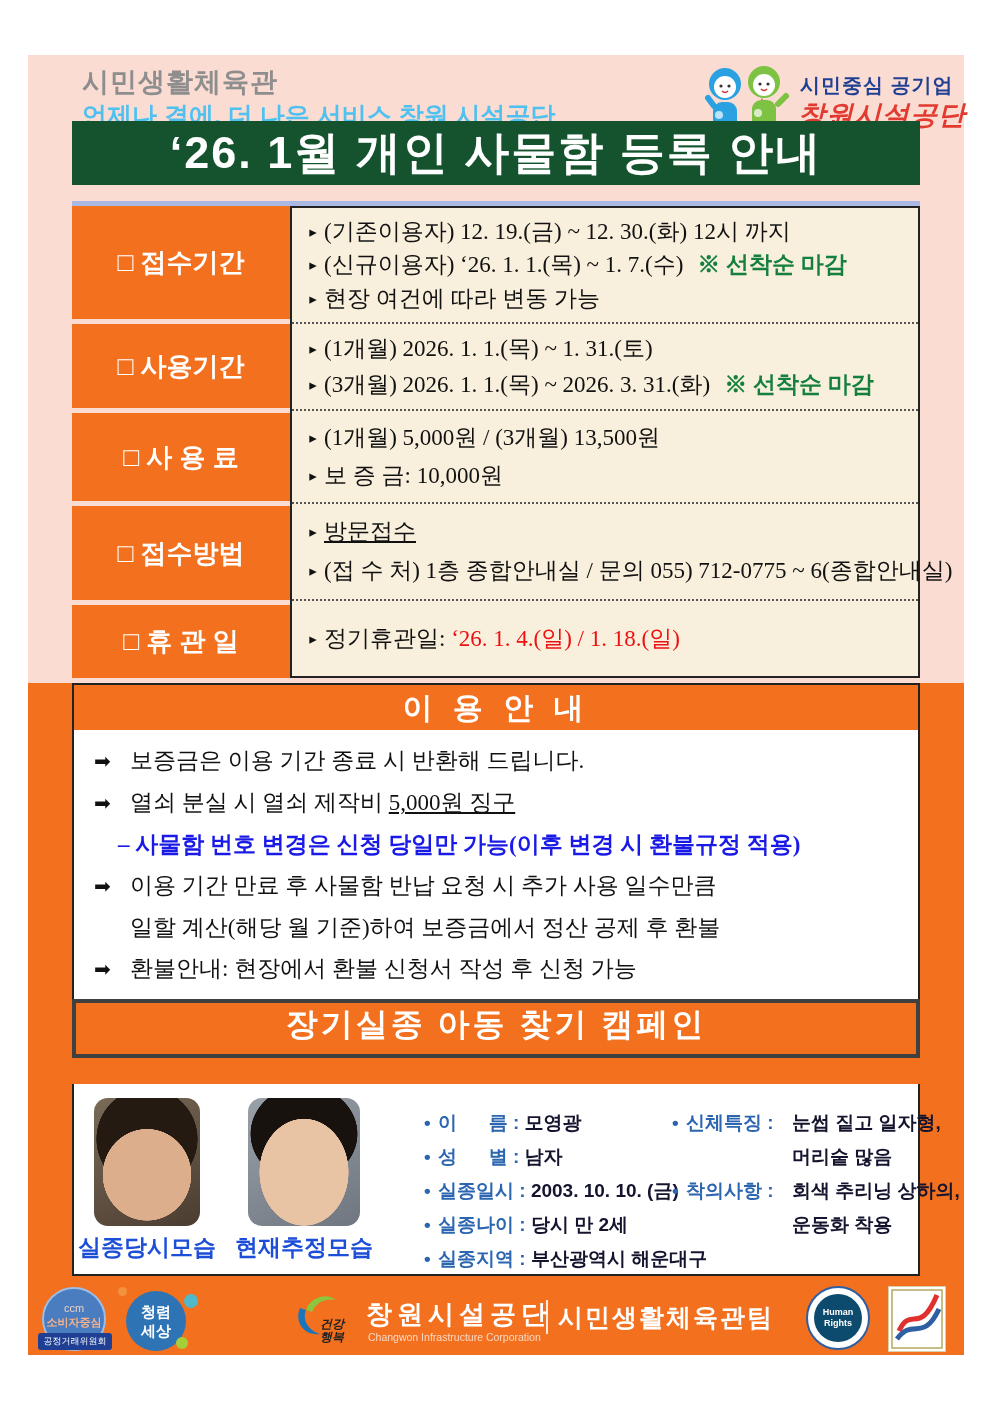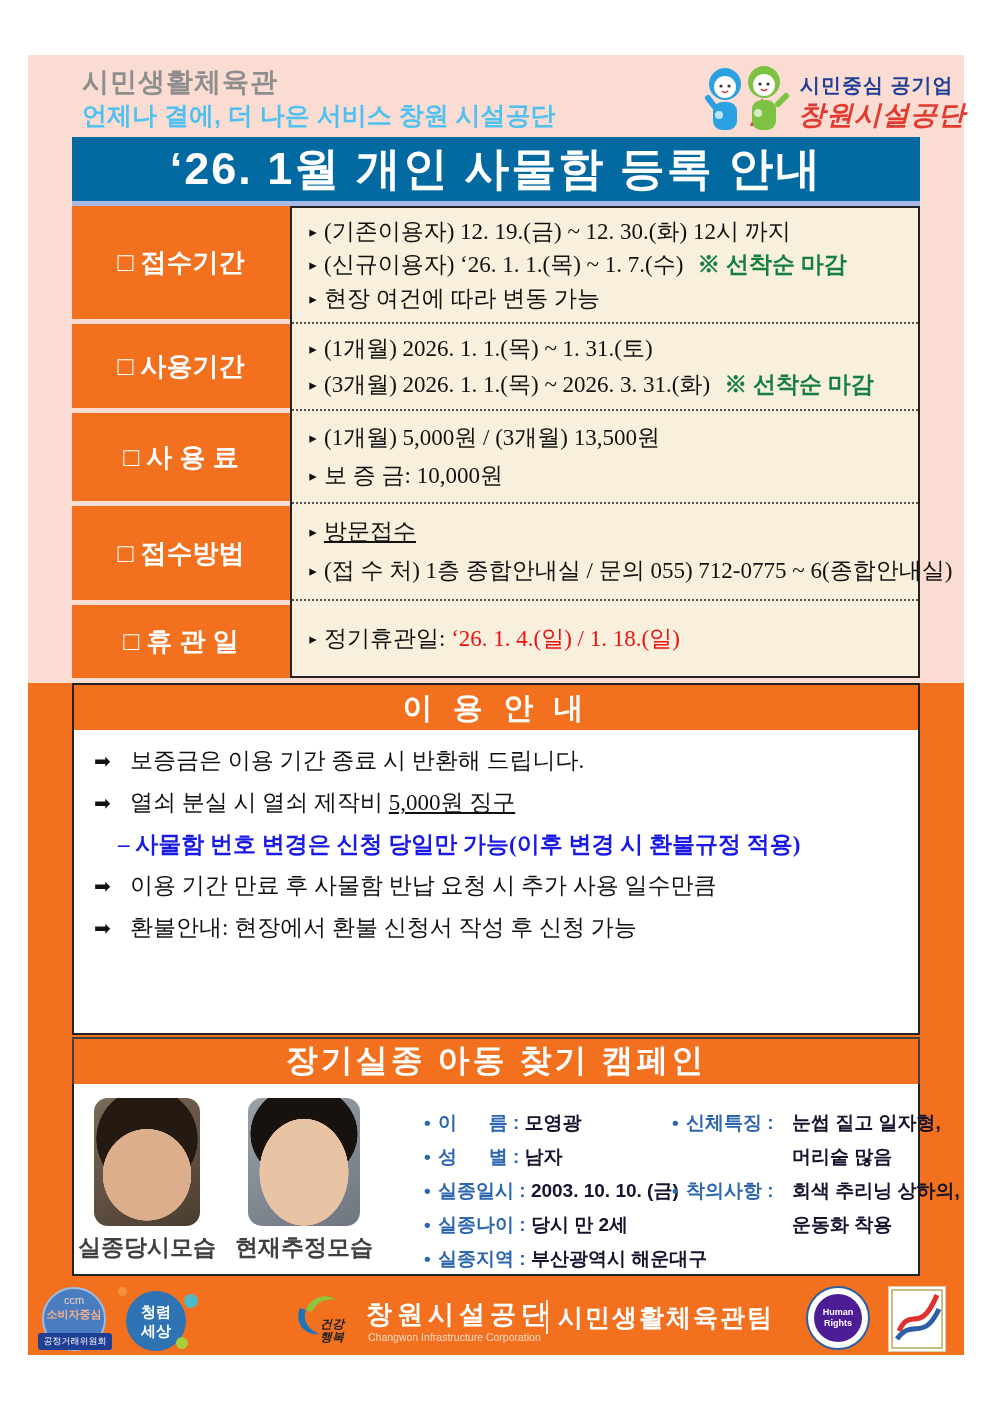--- a/index.html
+++ b/index.html
@@ -12,21 +12,21 @@
   .frame-top{left:28px;top:55px;width:936px;height:628px;background:#FBDCD2;}
 
   
   .facility{left:82px;top:64px;font-size:27px;font-weight:bold;color:#8E8E8E;letter-spacing:1px;}
   .slogan{left:82px;top:99px;font-size:25px;font-weight:bold;color:#4FC1F0;}
   .mascots{left:700px;top:60px;width:94px;height:78px;}
   .brand-tagline{left:800px;top:72px;font-size:20px;font-weight:bold;color:#1F3F94;letter-spacing:1px;}
   .brand-name{left:798px;top:97px;font-size:27px;font-weight:bold;font-style:italic;color:#E23A30;
               font-family:"Liberation Serif",serif;letter-spacing:1px;}
 
-  .title-band{left:72px;top:137px;width:848px;height:64px;background:#0369a1;color:#fff;
+  .title-band{left:72px;top:121px;width:848px;height:64px;background:#14532d;color:#fff;
               font-size:45px;font-weight:bold;text-align:center;line-height:64px;letter-spacing:2px;white-space:nowrap;}
   .title-underline{left:72px;top:201px;width:848px;height:7px;background:#A9B9E4;}
 
   
   .tbl-label{left:72px;width:218px;background:#F3701E;color:#fff;font-size:26px;font-weight:bold;
              text-align:center;white-space:pre;display:flex;align-items:center;justify-content:center;}
   .tbl-content{left:290px;top:206px;width:630px;height:472px;background:#F8EFDC;
                border:2px solid #222;box-sizing:border-box;}
   .tbl-row{display:flex;flex-direction:column;justify-content:space-evenly;
            padding:2px 0 2px 10px;box-sizing:border-box;border-bottom:2px dotted #555;}
@@ -43,70 +43,70 @@
                 line-height:45px;letter-spacing:6px;}
   .usage-body{left:72px;top:730px;width:848px;height:305px;background:#fff;border:2px solid #222;
               border-top:none;box-sizing:border-box;padding:10px 0 0 20px;}
   .u-line{font-family:"Liberation Serif",serif;font-size:23px;color:#111;line-height:41px;white-space:nowrap;}
   .u-line .arrow{display:inline-block;width:36px;font-size:20px;}
   .u-bold{font-weight:bold;}
   .u-blue{color:#1A1AE6;font-weight:bold;padding-left:24px;}
   .u-indent{padding-left:36px;}
 
   
-  .camp-header{left:72px;top:1037px;width:848px;height:51px;background:#F3701E;border:2px solid #404040;
+  .camp-header{left:72px;top:999px;width:848px;height:59px;background:#F3701E;border:4px solid #404040;
                box-sizing:border-box;color:#fff;font-size:32px;font-weight:bold;text-align:center;
                line-height:43px;letter-spacing:3px;}
   .camp-body{left:72px;top:1084px;width:848px;height:192px;background:#fff;border:2px solid #222;
              border-top:none;box-sizing:border-box;}
   .photo{position:absolute;border-radius:14px;}
   .photo1{left:20px;top:14px;width:106px;height:128px;
           background:radial-gradient(ellipse 42% 36% at 50% 60%, #dcae8c 0 99%, rgba(0,0,0,0) 100%),
                      radial-gradient(ellipse 48% 40% at 50% 32%, #241a12 0 99%, rgba(0,0,0,0) 100%),
                      linear-gradient(150deg,#7a6a58,#4a3c30);}
   .photo2{left:174px;top:14px;width:112px;height:128px;
           background:radial-gradient(ellipse 40% 42% at 50% 58%, #e8c3a4 0 99%, rgba(0,0,0,0) 100%),
                      radial-gradient(ellipse 48% 38% at 50% 28%, #17120e 0 99%, rgba(0,0,0,0) 100%),
                      linear-gradient(150deg,#9aa0a8,#6f7680);}
-  .caption{position:absolute;top:148px;width:140px;text-align:center;color:#404040;
+  .caption{position:absolute;top:148px;width:140px;text-align:center;color:#1d4ed8;
            font-size:23px;font-weight:bold;white-space:nowrap;}
   .cap1{left:3px;} .cap2{left:160px;}
   .c-col{position:absolute;top:22px;}
   .c-left{left:350px;} .c-right{left:598px;}
   .c-row{display:flex;height:34px;align-items:center;font-size:19px;font-weight:bold;white-space:pre;}
   .c-dot{color:#2C66B0;width:14px;}
   .c-label{color:#2C66B0;}
   .c-val{color:#14142E;}
   .c-right .c-label{width:106px;}
 
   
   .ccm{left:42px;top:1287px;width:64px;height:64px;border-radius:50%;background:#4A7CC0;
        border:2px solid #9DBCE4;box-sizing:border-box;text-align:center;color:#fff;}
-  .ccm .l1{font-size:11px;line-height:14px;margin-top:4px;color:#EAD2C2;}
+  .ccm .l1{font-size:11px;line-height:14px;margin-top:12px;color:#EAD2C2;}
   .ccm .l2{font-size:11px;font-weight:bold;color:#F8B38A;}
   .ccm-pill{left:38px;top:1333px;width:74px;height:17px;background:#1F3F94;border-radius:3px;
             color:#fff;font-size:9px;text-align:center;line-height:17px;}
   .integrity{left:126px;top:1291px;width:60px;height:60px;border-radius:50%;background:#2E74B5;
              color:#fff;text-align:center;font-weight:bold;}
   .integrity .l{font-size:15px;line-height:19px;}
   .integrity .l:first-child{margin-top:11px;}
   .dot{border-radius:50%;}
   .dot-orange{left:118px;top:1287px;width:9px;height:9px;background:#F3913E;}
   .dot-teal{left:184px;top:1294px;width:14px;height:14px;background:#4FB8C9;}
   .dot-green{left:176px;top:1337px;width:12px;height:12px;background:#A6CE39;}
   .swoosh{left:292px;top:1288px;width:58px;height:56px;}
   .health{left:320px;top:1318px;font-size:12px;font-weight:bold;font-style:italic;color:#222;
           font-family:"Liberation Serif",serif;line-height:13px;}
   .org{left:366px;top:1297px;font-size:26px;font-weight:bold;color:#fff;letter-spacing:5px;white-space:nowrap;}
   .org-en{left:368px;top:1331px;font-size:10.5px;color:#FBD9C4;}
   .divider{left:546px;top:1300px;width:2px;height:34px;background:rgba(255,255,255,.85);}
   .team{left:558px;top:1301px;font-size:25px;font-weight:bold;color:#fff;letter-spacing:2px;white-space:nowrap;}
   .hr-badge{left:806px;top:1286px;width:64px;height:64px;border-radius:50%;background:#fff;
             border:2px solid #2E5FA3;box-sizing:border-box;text-align:center;}
-  .hr-inner{margin:6px auto 0;width:48px;height:48px;border-radius:50%;background:#4c1d95;color:#fff;
+  .hr-inner{margin:6px auto 0;width:48px;height:48px;border-radius:50%;background:#0c4a6e;color:#fff;
             font-size:9px;font-weight:bold;line-height:11px;padding-top:13px;box-sizing:border-box;}
   .q-badge{left:888px;top:1286px;width:58px;height:66px;background:#fff;border:1px solid #d8cfa8;box-sizing:border-box;}
 </style>
 </head>
 <body>
 
 <div class="poster">
 
   <div class="abs frame"></div>
   <div class="abs frame-top"></div>
@@ -168,20 +168,21 @@
       <div class="tbl-line"><span class="tri">▸</span><span>정기휴관일: </span><span class="red">‘26. 1. 4.(일) / 1. 18.(일)</span></div>
     </div>
   </div>
 
   <div class="abs usage-header">이 용 안 내</div>
   <div class="abs usage-body">
     <div class="u-line"><span class="arrow">➡</span><span>보증금은 이용 기간 종료 시 반환해 드립니다.</span></div>
     <div class="u-line"><span class="arrow">➡</span><span>열쇠 분실 시 열쇠 제작비 </span><span class="u">5,000원 징구</span></div>
     <div class="u-line u-blue"><span>– 사물함 번호 변경은 신청 당일만 가능(이후 변경 시 환불규정 적용)</span></div>
     <div class="u-line"><span class="arrow">➡</span><span>이용 기간 만료 후 사물함 반납 요청 시 추가 사용 일수만큼</span></div>
+    <div class="u-line u-indent"><span>일할 계산(해당 월 기준)하여 보증금에서 정산 공제 후 환불</span></div>
     <div class="u-line"><span class="arrow">➡</span><span>환불안내: 현장에서 환불 신청서 작성 후 신청 가능</span></div>
   </div>
 
   <div class="abs camp-header">장기실종 아동 찾기 캠페인</div>
   <div class="abs camp-body">
     <div class="photo photo1"></div>
     <div class="photo photo2"></div>
     <div class="caption cap1">실종당시모습</div>
     <div class="caption cap2">현재추정모습</div>
 

